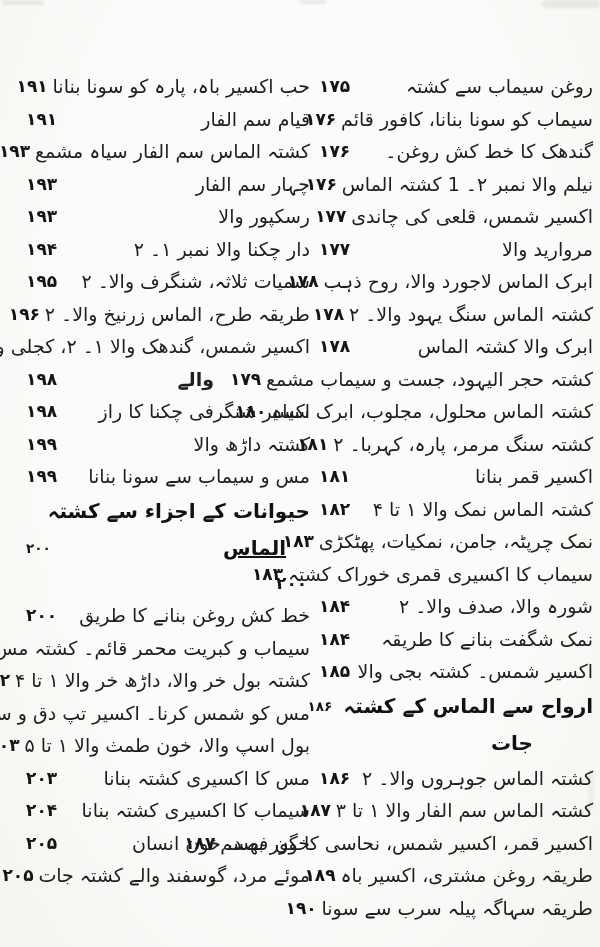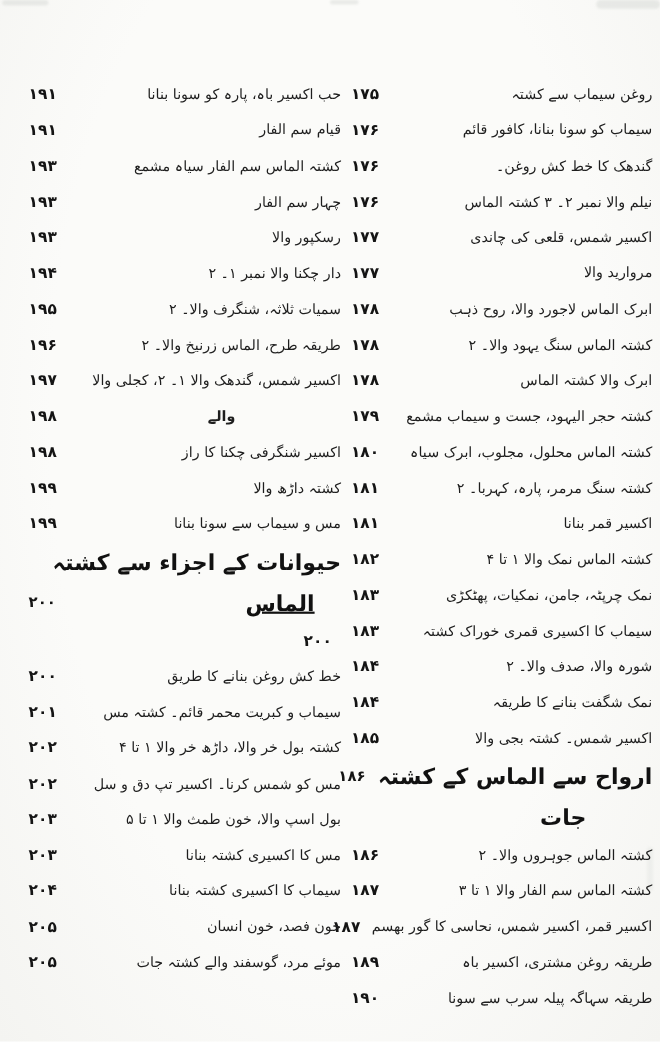--- a/index.html
+++ b/index.html
@@ -45,30 +45,30 @@
 
   .row {
     height: 32.5px;
     display: flex;
     align-items: center;
     justify-content: space-between;
     direction: rtl;
   }
   .row .text {
     order: 1;                 
-    font-size: 13px;
+    font-size: 19px;
     color: #1e1e1e;
     white-space: nowrap;
     text-align: right;
     letter-spacing: 0;
     padding-right: 2px;
   }
   .row .num {
     order: 2;                 
-    font-size: 14px;
+    font-size: 17px;
     font-weight: bold;
     color: #141414;
     min-width: 36px;
     text-align: left;
     direction: ltr;
     padding-left: 2px;
   }
 
   
   .row.wrap .num { visibility: hidden; }
@@ -110,21 +110,21 @@
     <span class="text">سیماب کو سونا بنانا، کافور قائم</span>
     <span class="num">۱۷۶</span>
   </div>
 
   <div class="row entry">
     <span class="text">گندھک کا خط کش روغن۔</span>
     <span class="num">۱۷۶</span>
   </div>
 
   <div class="row entry">
-    <span class="text">نیلم والا نمبر ۲۔ ۳ کشتہ الماس</span>
+    <span class="text">نیلم والا نمبر ۲۔ 1 کشتہ الماس</span>
     <span class="num">۱۷۶</span>
   </div>
 
   <div class="row entry">
     <span class="text">اکسیر شمس، قلعی کی چاندی</span>
     <span class="num">۱۷۷</span>
   </div>
 
   <div class="row entry">
     <span class="text">مروارید والا</span>

